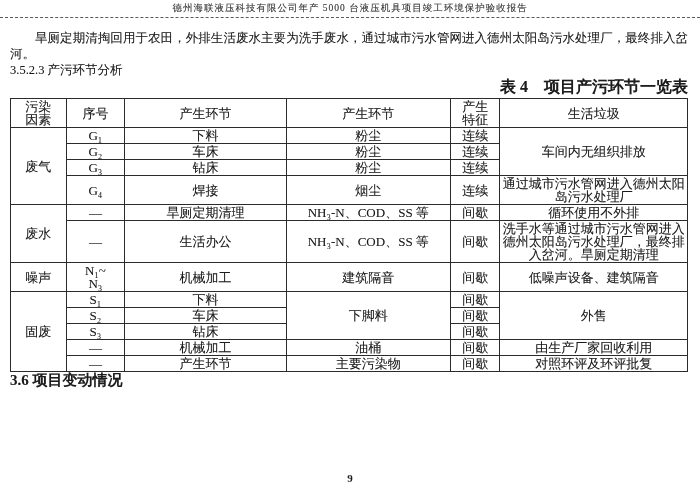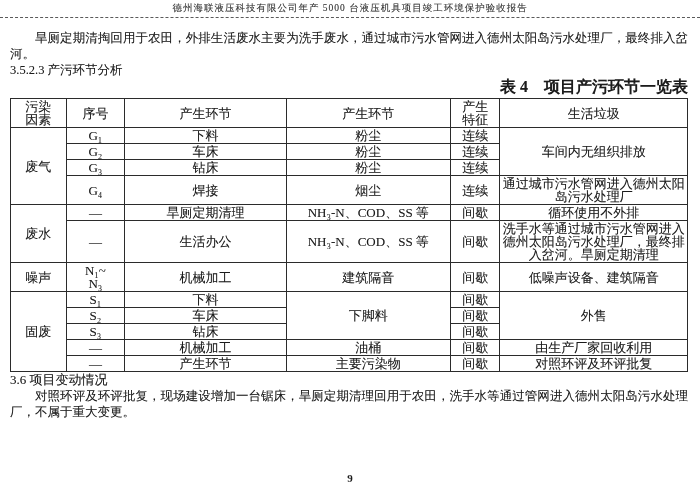--- a/index.html
+++ b/index.html
@@ -54,21 +54,21 @@
     border:1px solid #2b2b2b;
     text-align:center;
     vertical-align:middle;
     padding:1px 2px;
     font-weight:normal;
     overflow:hidden;
   }
   table.pollution thead th{height:24px;}
   .pre{white-space:pre-line;}
   .rh{height:11px;}
-  .h36{font-weight:normal;font-size:13px;margin-top:10px;}
+  .h36{font-weight:bold;font-size:15px;margin-top:10px;}
   .p-change{margin-top:1px;}
   .pagenum{
     position:absolute;
     left:0;right:0;bottom:6px;
     text-align:center;
     font-weight:bold;
     font-size:11px;
   }
 </style>
 </head>
@@ -190,19 +190,18 @@
           <td>—</td>
           <td>产生环节</td>
           <td>主要污染物</td>
           <td>间歇</td>
           <td>对照环评及环评批复</td>
         </tr>
       </tbody>
     </table>
 
     <p class="h36">3.6 项目变动情况</p>
-    <p class="indent p-change">对照环评及环评批复，现场建设增加一台锯床，旱厕定期清理回用于农田，洗手水等通过管网进入德州太阳岛污水处理厂，不属于重大变更。</p>
 
   </div>
 
   <div class="pagenum">9</div>
 
 </div>
 
 </body></html>

